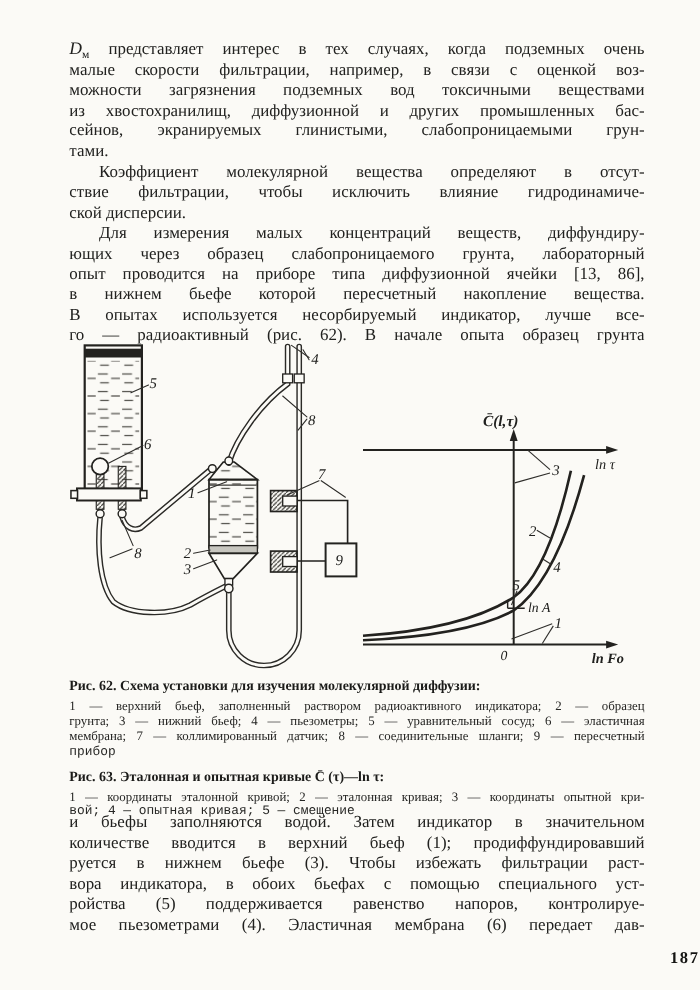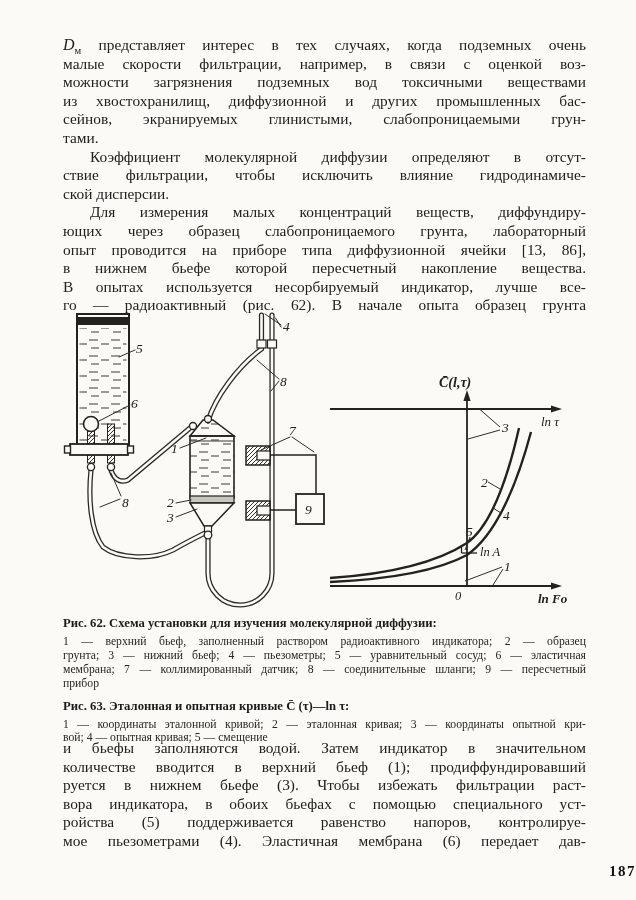--- a/index.html
+++ b/index.html
@@ -10,38 +10,38 @@
   .ln { height:18.6px; overflow:hidden; text-align:justify; text-align-last:justify; }
   .ln.last { text-align-last:left; }
   .ind { text-indent:27px; }
   sub.varsub { font-size:10.5px; }
   i.var { font-size:16px; }
   #captions { position:absolute; left:63px; top:616px; width:523px; }
   .cap-title { font:bold 12.7px/15px "Liberation Serif", serif; color:#1b1b19; margin:0 0 4px 0; }
   .cap-title.second { margin-top:8px; }
   .leg-ln { height:13.9px; overflow:hidden; font:11.7px/13.9px "Liberation Serif", serif;
             text-align:justify; text-align-last:justify; color:#262624; }
-  .leg-ln.last { text-align-last:left; }
+  .leg-ln.last { text-align-last:left;font-family:Liberation Mono, monospace; }
   #para4 { top:739px; }
   #pagenum { position:absolute; top:863px; left:0; width:636px; text-align:right;
              font:bold 15px "Liberation Serif", serif; letter-spacing:1.5px; color:#141412; }
   #figure-svg { position:absolute; left:0; top:308px; }
   .figtext { font-family:"Liberation Serif", serif; font-style:italic; fill:#20201e; }
 </style>
 </head>
 <body>
 
 <div class="textcol" id="toptext" style="top:36px">
   <div class="ln"><i class="var">D</i><sub class="varsub">м</sub><span> представляет интерес в тех случаях, когда подземных очень</span></div>
   <div class="ln">малые скорости фильтрации, например, в связи с оценкой воз-</div>
   <div class="ln">можности загрязнения подземных вод токсичными веществами</div>
   <div class="ln">из хвостохранилищ, диффузионной и других промышленных бас-</div>
   <div class="ln">сейнов, экранируемых глинистыми, слабопроницаемыми грун-</div>
   <div class="ln last">тами.</div>
-  <div class="ln ind">Коэффициент молекулярной диффузии определяют в отсут-</div>
+  <div class="ln ind">Коэффициент молекулярной вещества определяют в отсут-</div>
   <div class="ln">ствие фильтрации, чтобы исключить влияние гидродинамиче-</div>
   <div class="ln last">ской дисперсии.</div>
   <div class="ln ind">Для измерения малых концентраций веществ, диффундиру-</div>
   <div class="ln">ющих через образец слабопроницаемого грунта, лабораторный</div>
   <div class="ln">опыт проводится на приборе типа диффузионной ячейки [13, 86],</div>
   <div class="ln">в нижнем бьефе которой пересчетный накопление вещества.</div>
   <div class="ln">В опытах используется несорбируемый индикатор, лучше все-</div>
   <div class="ln">го — радиоактивный (рис. 62). В начале опыта образец грунта</div>
 </div>
 

